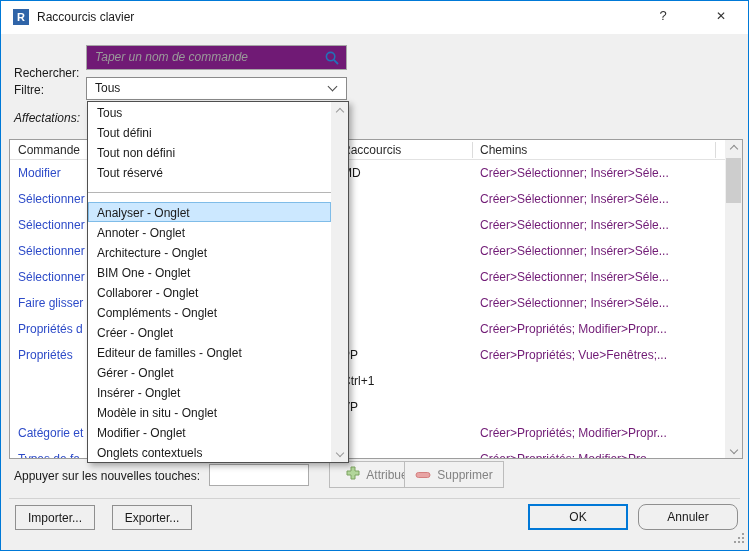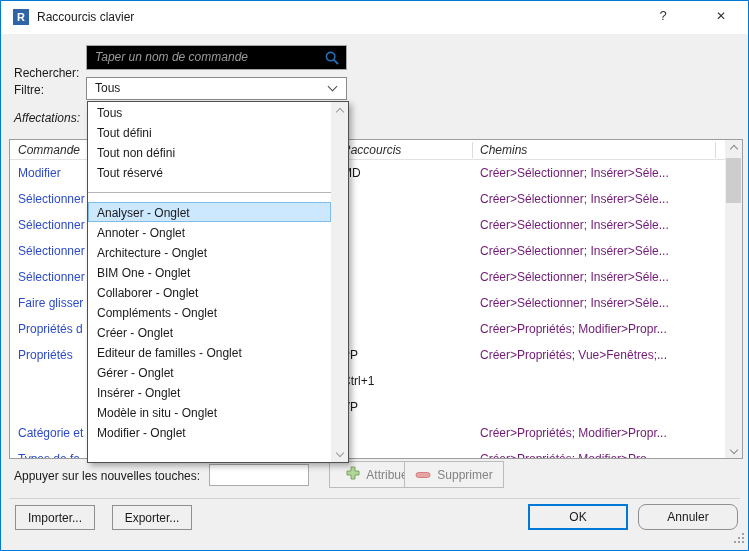--- a/index.html
+++ b/index.html
@@ -16,40 +16,40 @@
   .title { position:absolute; left:36px; top:9px; color:#1a1a1a; }
   .tb-btn { position:absolute; top:0; width:38px; height:30px; text-align:center; line-height:30px;
             font-size:13px; color:#333; cursor:default; }
   .help-btn { right:66px; }
   .close-btn { right:8px; font-size:12px; }
 
   
   .lbl { position:absolute; color:#1a1a1a; }
 
   
-  .search-box { position:absolute; left:85px; top:44px; width:261px; height:25px; background:#000000;
+  .search-box { position:absolute; left:85px; top:44px; width:261px; height:25px; background:#701a75;
                 border:1px solid #a6a6a6; }
   .search-box .ph { position:absolute; left:8px; top:4px; font-style:italic; color:#9a9a9a; }
   .search-box svg { position:absolute; right:7px; top:5px; }
 
   
   .combo { position:absolute; left:85px; top:76px; width:261px; height:23px; background:#fff;
            border:1px solid #8a8a8a; }
   .combo .val { position:absolute; left:8px; top:3px; }
   .chev { display:inline-block; width:7px; height:7px; border-right:1px solid #4a4a4a;
           border-bottom:1px solid #4a4a4a; }
   .chev.down { transform:rotate(45deg); }
   .chev.up { transform:rotate(-135deg); }
   .combo .chev { position:absolute; right:10px; top:5px; }
 
   
   .table { position:absolute; left:8px; top:138px; width:734px; height:320px; background:#fff;
            border:1px solid #9d9d9d; overflow:hidden; }
   .thead { position:absolute; left:0; top:0; right:17px; height:20px; background:#fff;
-           border-bottom:1px solid #e2e2e2;font-style:italic; }
+           border-bottom:1px solid #e2e2e2; }
   .th { position:absolute; top:3px; color:#2b2b2b; }
   .th-cmd { left:8px; } .th-short { left:332px; } .th-path { left:470px; }
   .th-sep { position:absolute; top:2px; width:1px; height:16px; background:#dcdcdc; }
   .rows { position:absolute; left:0; top:20px; right:17px; bottom:0; overflow:hidden; }
   .trow { position:relative; height:26px; }
   .cell { position:absolute; top:6px; white-space:nowrap; overflow:hidden; }
   .c-cmd { left:8px; width:320px; color:#2d4bc8; }
   .c-short { left:332px; width:132px; color:#1a1a1a; }
   .c-path { left:470px; width:240px; color:#701a75; }
 
@@ -221,20 +221,21 @@
         <div class="dd-item">Architecture - Onglet</div>
         <div class="dd-item">BIM One - Onglet</div>
         <div class="dd-item">Collaborer - Onglet</div>
         <div class="dd-item">Compléments - Onglet</div>
         <div class="dd-item">Créer - Onglet</div>
         <div class="dd-item">Editeur de familles - Onglet</div>
         <div class="dd-item">Gérer - Onglet</div>
         <div class="dd-item">Insérer - Onglet</div>
         <div class="dd-item">Modèle in situ - Onglet</div>
         <div class="dd-item">Modifier - Onglet</div>
+        <div class="dd-item">Onglets contextuels</div>
       </div>
     <div class="dd-sb">
       <div class="arr top">
           <span class="chev up"></span>
         </div>
       <div class="arr bot">
           <span class="chev down"></span>
         </div>
     </div>
   </div>

